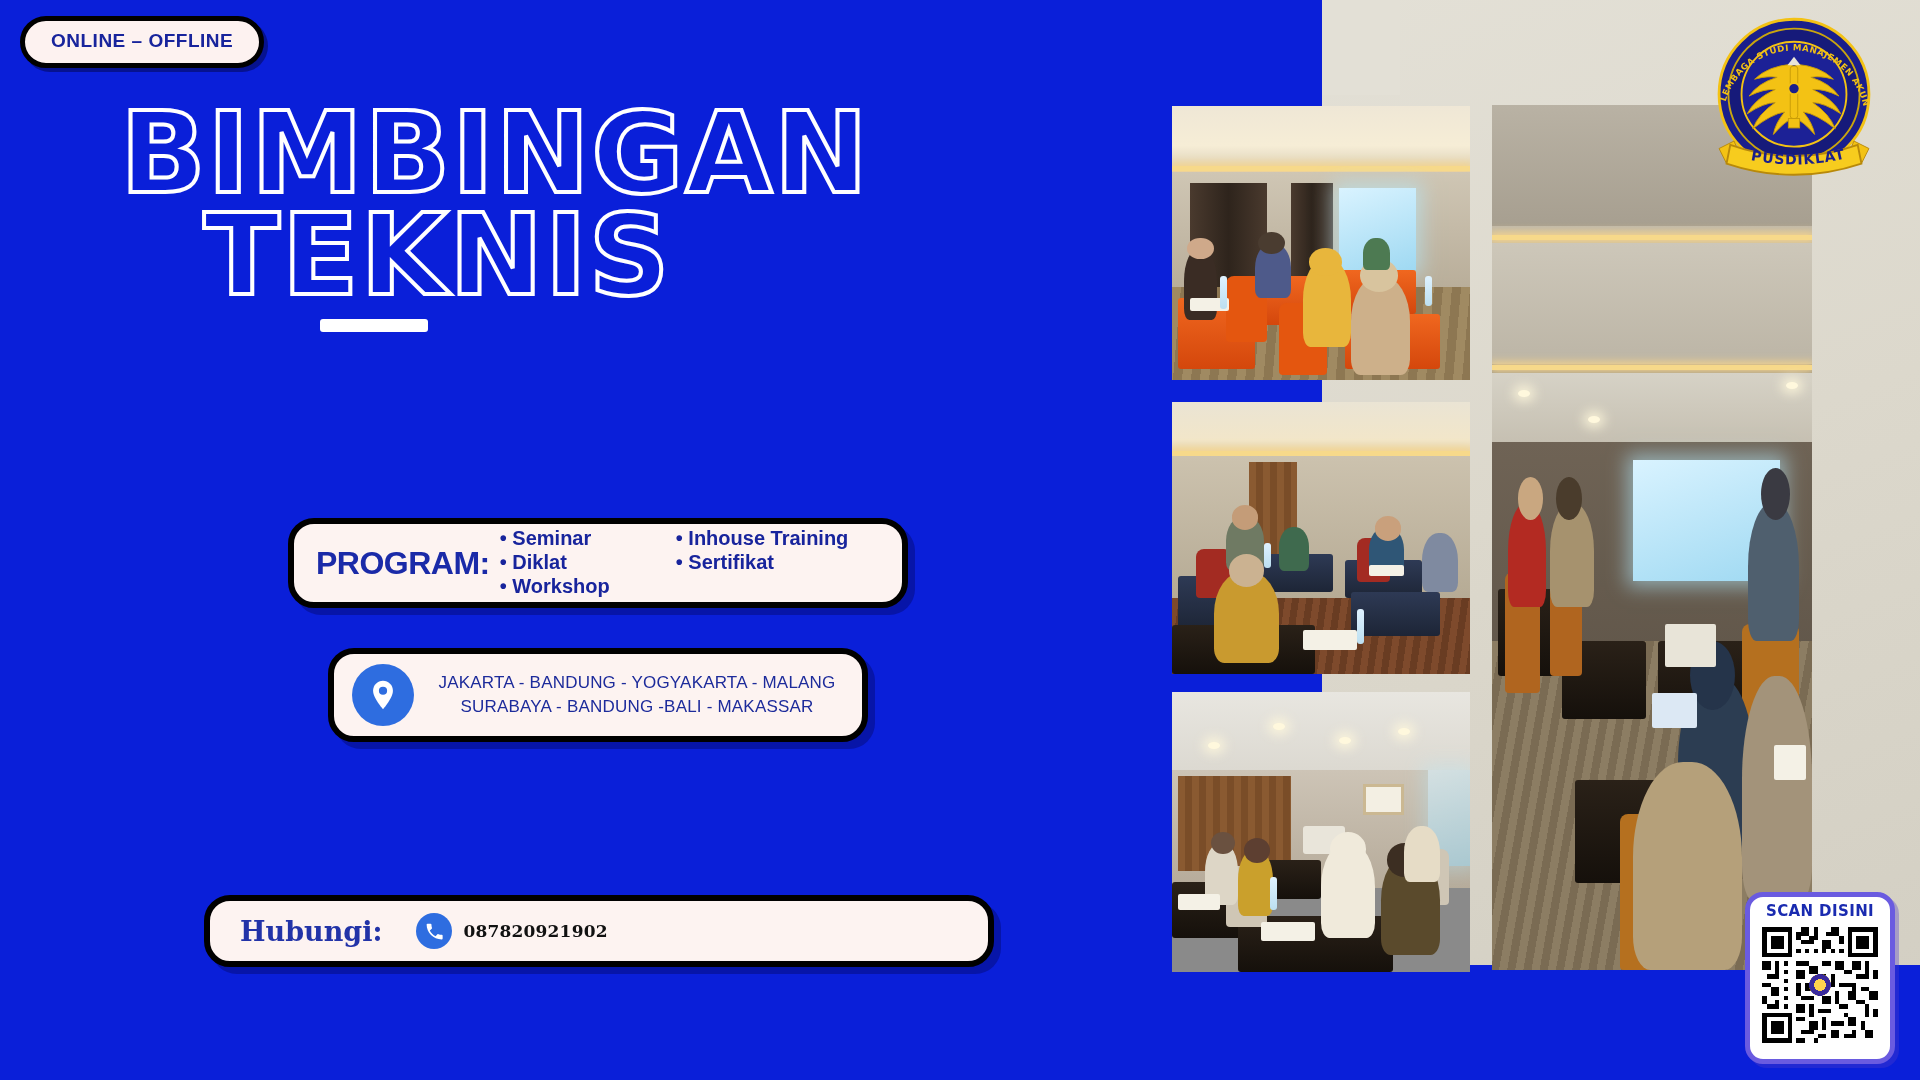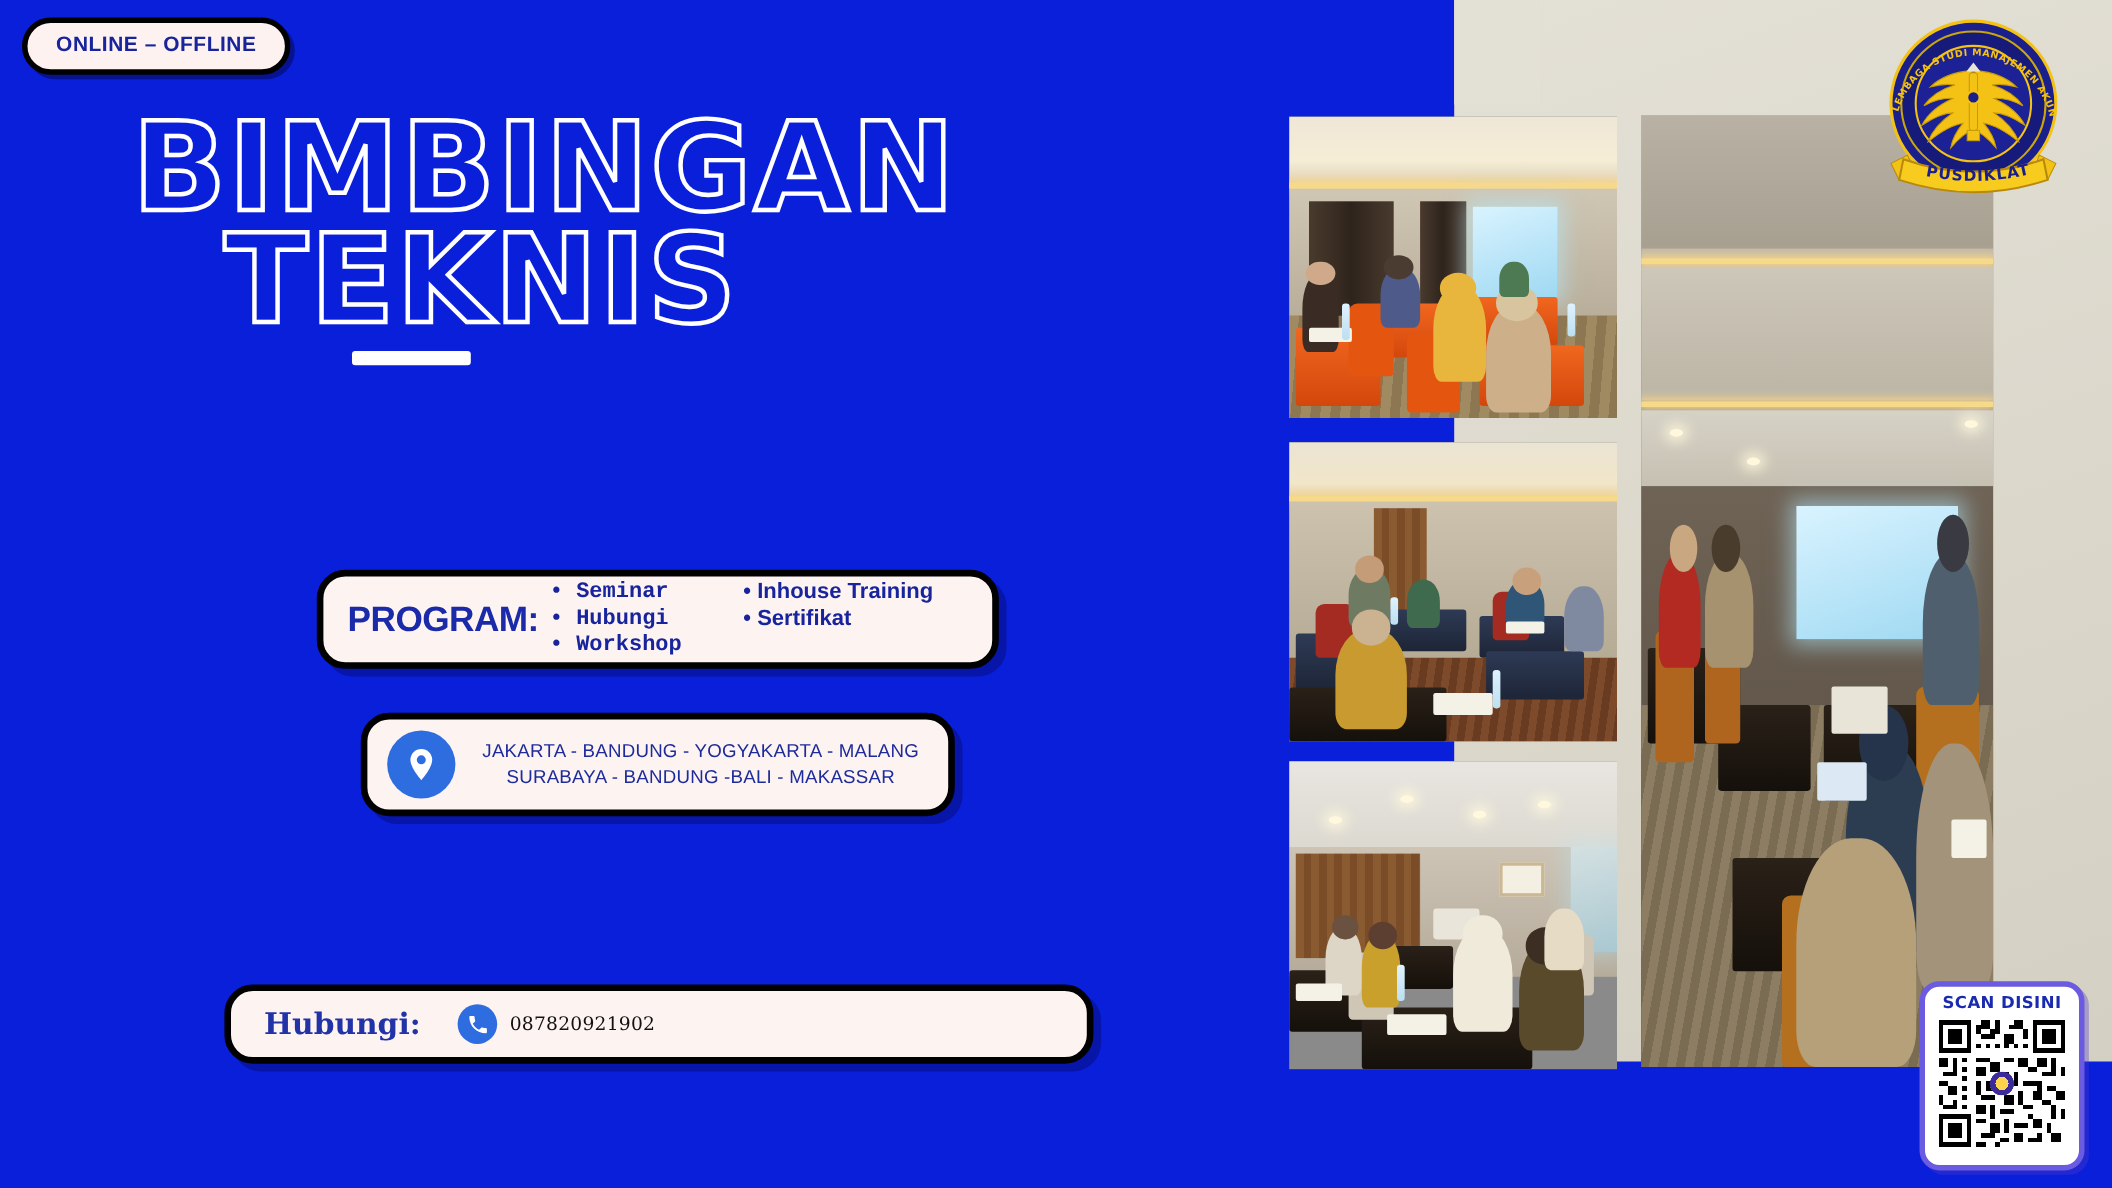--- a/index.html
+++ b/index.html
@@ -78,21 +78,21 @@
     font-size:32px; font-weight:bold; color:#1a2aa8; letter-spacing:-.5px;
     margin-right:10px; white-space:nowrap;
   }
   .program-cols { display:flex; gap:16px; }
   .program-col { list-style:none; }
   .program-col li {
     font-size:20px; font-weight:bold; color:#18249c;
     line-height:1.19; white-space:nowrap;
   }
   .program-col li::before { content:"• "; }
-  .col-a { width:160px;font-family:Liberation Mono, monospace; }
+  .col-a { width:160px; }
   .col-b { width:220px; }
 
   
   #location-card { left:328px; top:648px; width:540px; height:94px;
      display:flex; align-items:center; padding:0 16px 0 18px; }
   .pin {
     width:62px; height:62px; border-radius:50%;
     background:#2E6DE0; flex:0 0 auto;
     display:flex; align-items:center; justify-content:center;
     margin-right:14px;
@@ -114,21 +114,21 @@
   }
   .contact-item { display:flex; align-items:center; gap:11px; }
   .ci-icon {
     width:36px; height:36px; border-radius:50%;
     background:#2E6DE0; display:flex; align-items:center; justify-content:center;
     flex:0 0 auto;
   }
   .ci-icon.mail { border-radius:6px; }
   .ci-icon svg { width:21px; height:21px; }
   .ci-text {
-    font-size:17px; font-weight:normal; color:#111; letter-spacing:.2px;
+    font-size:17px; font-weight:bold; color:#111; letter-spacing:.2px;
     white-space:nowrap;
     font-family:"DejaVu Serif","Liberation Serif",serif;
   }
   .contact-gap { width:18px; }
 
   
   .photo { position:absolute; overflow:hidden; background:#8a8a8a; }
 
   #photo-1 { left:1172px; top:106px; width:298px; height:274px; }
   #photo-2 { left:1172px; top:402px; width:298px; height:272px; }
@@ -203,21 +203,21 @@
     <div class="hl-line l1">BIMBINGAN</div>
     <div class="hl-line l2">TEKNIS</div>
     <div class="hl-underline"></div>
   </div>
 
   <div class="card" id="program-card">
     <div class="program-label">PROGRAM:</div>
     <div class="program-cols">
       <ul class="program-col col-a">
         <li>Seminar</li>
-        <li>Hubungi</li>
+        <li>Diklat</li>
         <li>Workshop</li>
       </ul>
       <ul class="program-col col-b">
         <li>Inhouse Training</li>
         <li>Sertifikat</li>
       </ul>
     </div>
   </div>
 
   <div class="card" id="location-card">

